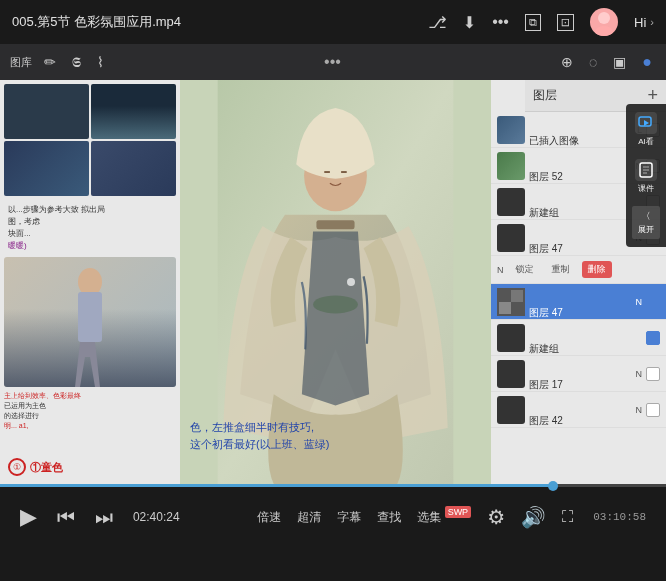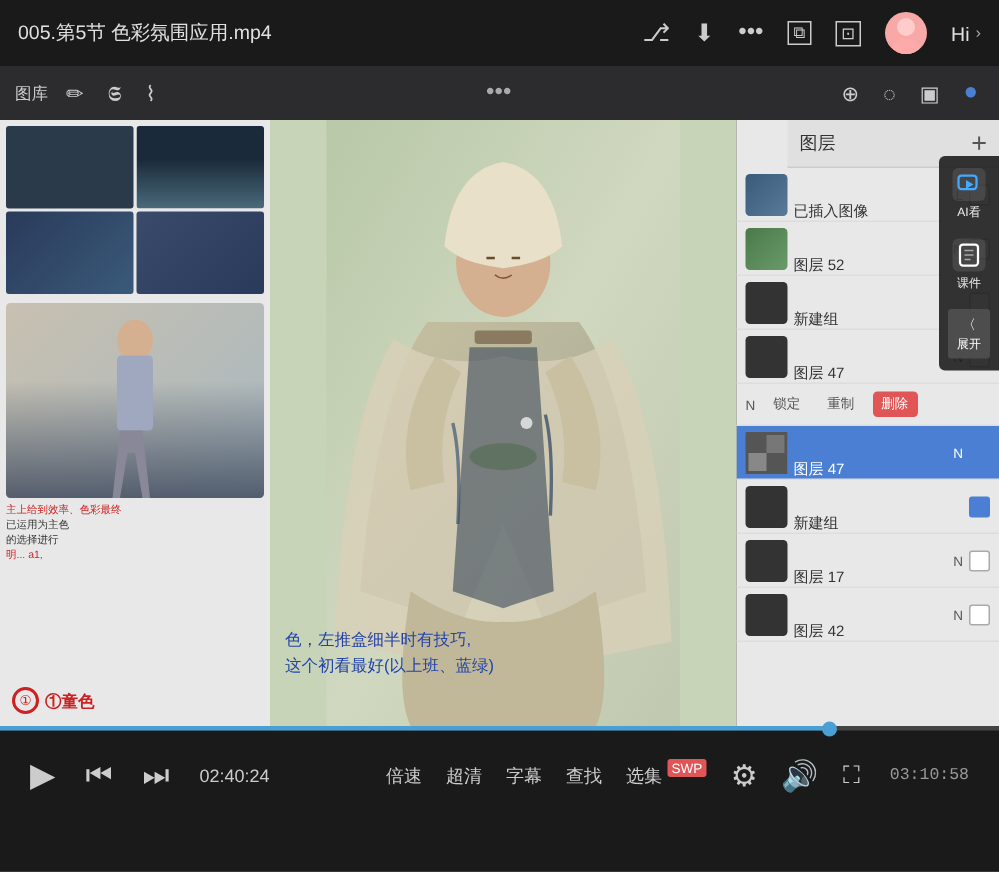--- a/index.html
+++ b/index.html
@@ -475,20 +475,24 @@
 
         <div class="ref-grid">
           <div class="ref-img dark"></div>
           <div class="ref-img medium">
             <div style="width:100%;height:100%;background:linear-gradient(180deg,#1a2a3a 40%,#4a6a7a 100%);"></div>
           </div>
           <div class="ref-img" style="background:linear-gradient(135deg,#2a3a5a,#3a5a7a);grid-column:1;"></div>
           <div class="ref-img" style="background:linear-gradient(135deg,#3a4a6a,#2a3a5a);"></div>
         </div>
 
+        <div class="annotation-area">
+          <div style="font-size:8px;color:#333;line-height:1.5;">以...步骤为参考大致 拟出局<br>图，考虑<br>块面...</div>
+          <div class="annotation-purple">暖暖)</div>
+        </div>
 
         <div style="margin:2px 4px;height:130px;background:linear-gradient(135deg,#c8c0b0,#a8b8c0);border-radius:3px;overflow:hidden;position:relative;">
           <div style="position:absolute;bottom:0;left:0;right:0;height:60%;background:linear-gradient(180deg,transparent,rgba(60,70,90,0.8));"></div>
           <svg viewBox="0 0 60 130" style="position:absolute;top:0;left:0;width:100%;height:100%;">
             <ellipse cx="30" cy="25" rx="12" ry="14" fill="#d4b090"></ellipse>
             <rect x="18" y="35" width="24" height="50" rx="3" fill="#a0a8c0"></rect>
             <path d="M20 85 L15 130 L20 130 L25 100 L30 100 L35 130 L40 130 L35 85 Z" fill="#888898"></path>
           </svg>
         </div>
 

